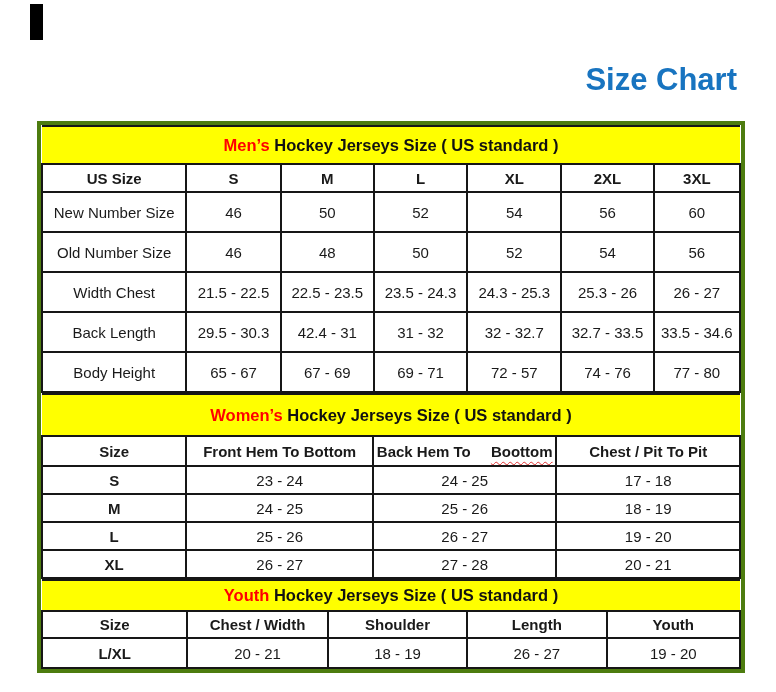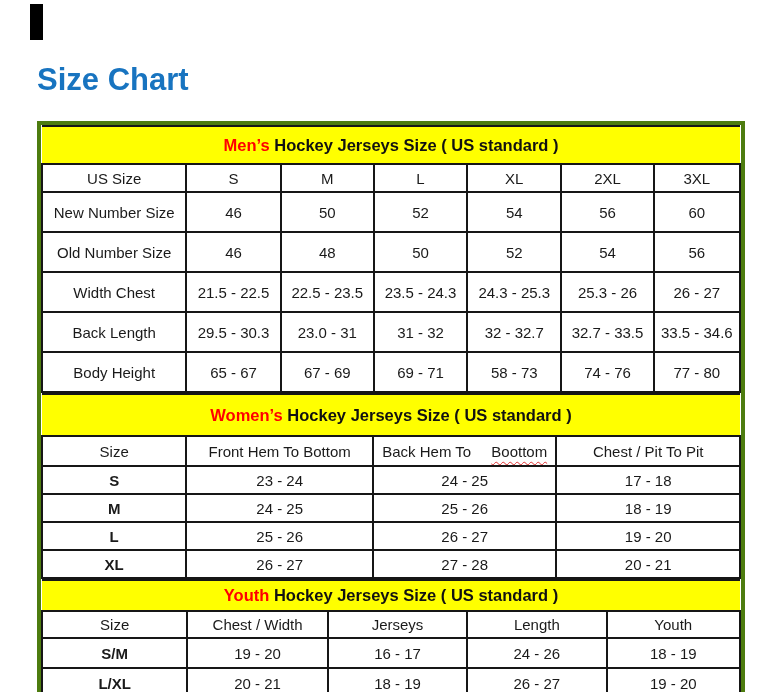--- a/index.html
+++ b/index.html
@@ -5,34 +5,34 @@
   html,body{margin:0;padding:0;}
   body{
     width:776px;height:692px;background:#ffffff;overflow:hidden;
     font-family:"Liberation Sans",sans-serif;color:#1a1a1a;
     -webkit-font-smoothing:antialiased;
   }
   .stage{position:relative;width:776px;height:692px;background:#ffffff;}
   .corner-mark{position:absolute;left:30px;top:4px;width:13px;height:36px;background:#000;}
   .page-title{
     position:absolute;left:37px;top:62px;width:700px;margin:0;
-    text-align:left;font-size:31px;font-weight:700;color:#1874c0;letter-spacing:0;
+    text-align:right;font-size:31px;font-weight:700;color:#1874c0;letter-spacing:0;
   }
   .chart-box{position:absolute;left:37px;top:121px;width:700px;border:4px solid #4d7c0f;}
   table{width:100%;border-collapse:collapse;table-layout:fixed;}
   td,th{
     border:2px solid #161616;text-align:center;vertical-align:middle;
     padding:0 2px;font-size:15px;font-weight:400;overflow:hidden;white-space:nowrap;
   }
   .banner-cell{
     background:#ffff00;font-weight:700;font-size:16.5px;color:#111;
     border-left:none;border-right:none;
   }
   .hl{color:#ff0000;}
-  .head-row th{font-weight:400;text-align:center;}
+  .head-row th{font-weight:700;text-align:center;}
   .lbl{font-weight:400;}
   .lbl-bold{font-weight:700;}
   
   .mens   .banner-row{height:38px;}
   .mens   .head-row  {height:28px;}
   .mens   .data-row  {height:40px;}
   .womens .banner-row{height:42px;}
   .womens .head-row  {height:30px;}
   .womens .data-row  {height:28px;}
   .youth  .banner-row{height:31px;}
@@ -106,32 +106,32 @@
         <td>21.5 - 22.5</td>
         <td>22.5 - 23.5</td>
         <td>23.5 - 24.3</td>
         <td>24.3 - 25.3</td>
         <td>25.3 - 26</td>
         <td>26 - 27</td>
       </tr>
       <tr class="data-row">
         <td class="lbl">Back Length</td>
         <td>29.5 - 30.3</td>
-        <td>23.0 - 31</td>
+        <td>42.4 - 31</td>
         <td>31 - 32</td>
         <td>32 - 32.7</td>
         <td>32.7 - 33.5</td>
         <td>33.5 - 34.6</td>
       </tr>
       <tr class="data-row">
         <td class="lbl">Body Height</td>
         <td>65 - 67</td>
         <td>67 - 69</td>
         <td>69 - 71</td>
-        <td>58 - 73</td>
+        <td>72 - 57</td>
         <td>74 - 76</td>
         <td>77 - 80</td>
       </tr>
     </tbody>
       </table>
 
     <table class="womens">
       <colgroup>
         <col style="width:144px">
           <col style="width:186px">
@@ -189,30 +189,23 @@
       </colgroup>
       <tbody>
           <tr class="banner-row">
         <td class="banner-cell" colspan="5">
           <span class="hl">Youth</span><span> Hockey Jerseys Size ( US standard )</span>
         </td>
       </tr>
       <tr class="head-row">
         <th>Size</th>
         <th>Chest / Width</th>
-        <th>Jerseys</th>
+        <th>Shoulder</th>
         <th>Length</th>
         <th>Youth</th>
-      </tr>
-      <tr class="data-row">
-        <td class="lbl-bold">S/M</td>
-        <td>19 - 20</td>
-        <td>16 - 17</td>
-        <td>24 - 26</td>
-        <td>18 - 19</td>
       </tr>
       <tr class="data-row">
         <td class="lbl-bold">L/XL</td>
         <td>20 - 21</td>
         <td>18 - 19</td>
         <td>26 - 27</td>
         <td>19 - 20</td>
       </tr>
     </tbody>
       </table>

